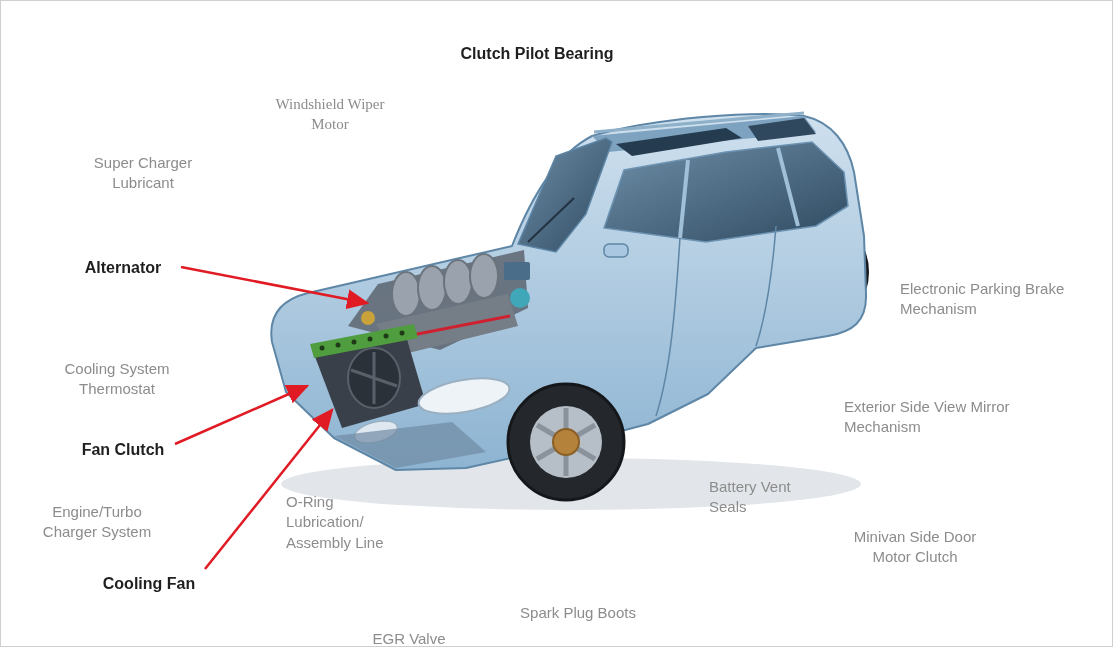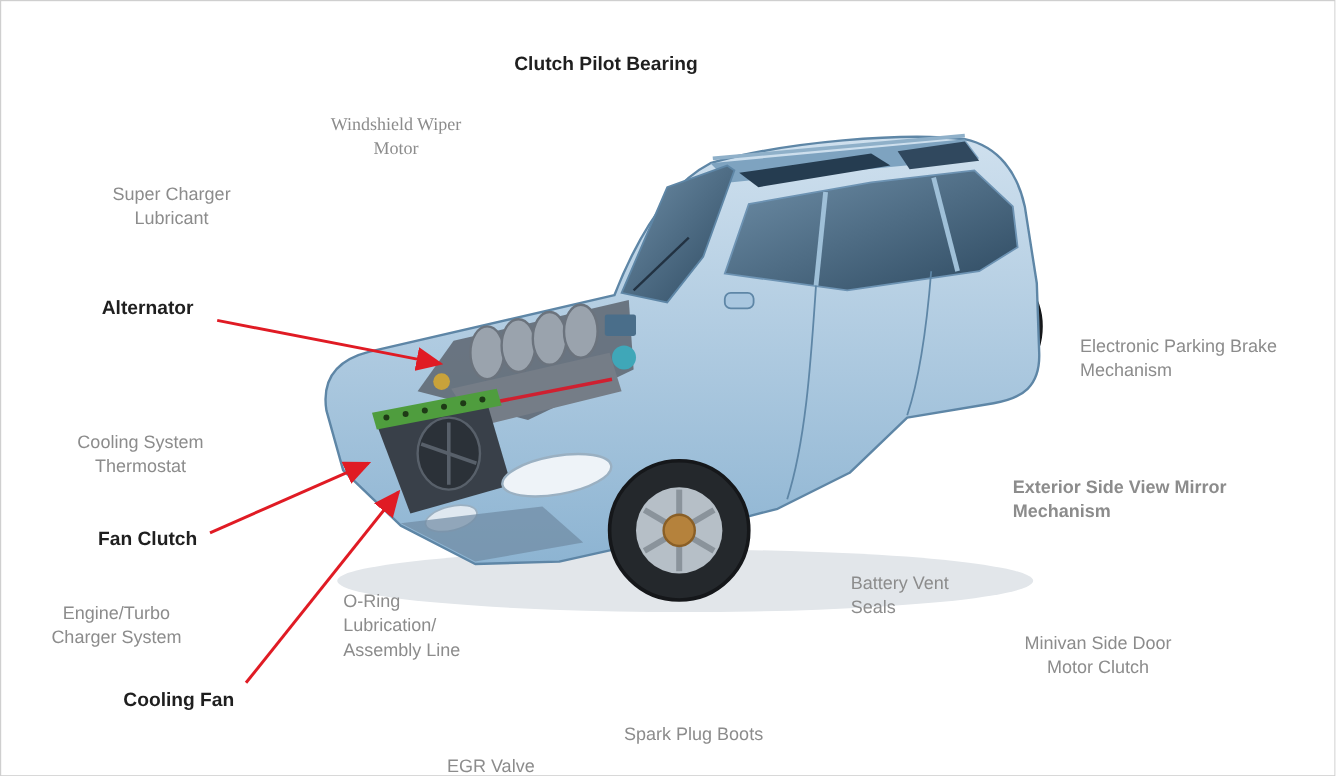--- a/index.html
+++ b/index.html
@@ -143,40 +143,40 @@
     <defs>
       <marker id="arrowhead" markerWidth="9" markerHeight="8" refX="8" refY="4" orient="auto">
         <path d="M0,0 L9,4 L0,8 Z" fill="#e01b24"></path>
       </marker>
     </defs>
     <line x1="180" y1="266" x2="366" y2="302" stroke-width="2.5" marker-end="url(#arrowhead)" stroke="#e01b24"></line>
     <line x1="174" y1="443" x2="306" y2="385" stroke-width="2.5" marker-end="url(#arrowhead)" stroke="#e01b24"></line>
     <line x1="204" y1="568" x2="331" y2="409" stroke-width="2.5" marker-end="url(#arrowhead)" stroke="#e01b24"></line>
   </svg>
 
-  <div class="label dark title" style="left:504px;top:42px;">Clutch Pilot Bearing</div>
+  <div class="label dark title" style="left:536px;top:42px;">Clutch Pilot Bearing</div>
 
   <div class="label" style="left:329px;top:93px;font-family:Liberation Serif, serif;">Windshield Wiper
 Motor</div>
 
   <div class="label" style="left:142px;top:152px;">Super Charger
 Lubricant</div>
 
 
-  <div class="label dark title" style="left:122px;top:246px;">Alternator</div>
+  <div class="label dark title" style="left:122px;top:256px;">Alternator</div>
 
   <div class="label left" style="left:899px;top:278px;">Electronic Parking Brake
 Mechanism</div>
 
   <div class="label" style="left:116px;top:358px;">Cooling System
 Thermostat</div>
 
   <div class="label dark title" style="left:122px;top:438px;">Fan Clutch</div>
 
-  <div class="label left" style="left:843px;top:396px;font-weight:bold;">Exterior Side View Mirror
+  <div class="label left" style="left:843px;top:396px;">Exterior Side View Mirror
 Mechanism</div>
 
   <div class="label left" style="left:708px;top:448px;margin-top:28px;">Battery Vent
 Seals</div>
 
   <div class="label" style="left:96px;top:501px;">Engine/Turbo
 Charger System</div>
 
   <div class="label left" style="left:285px;top:491px;">O-Ring
 Lubrication/

